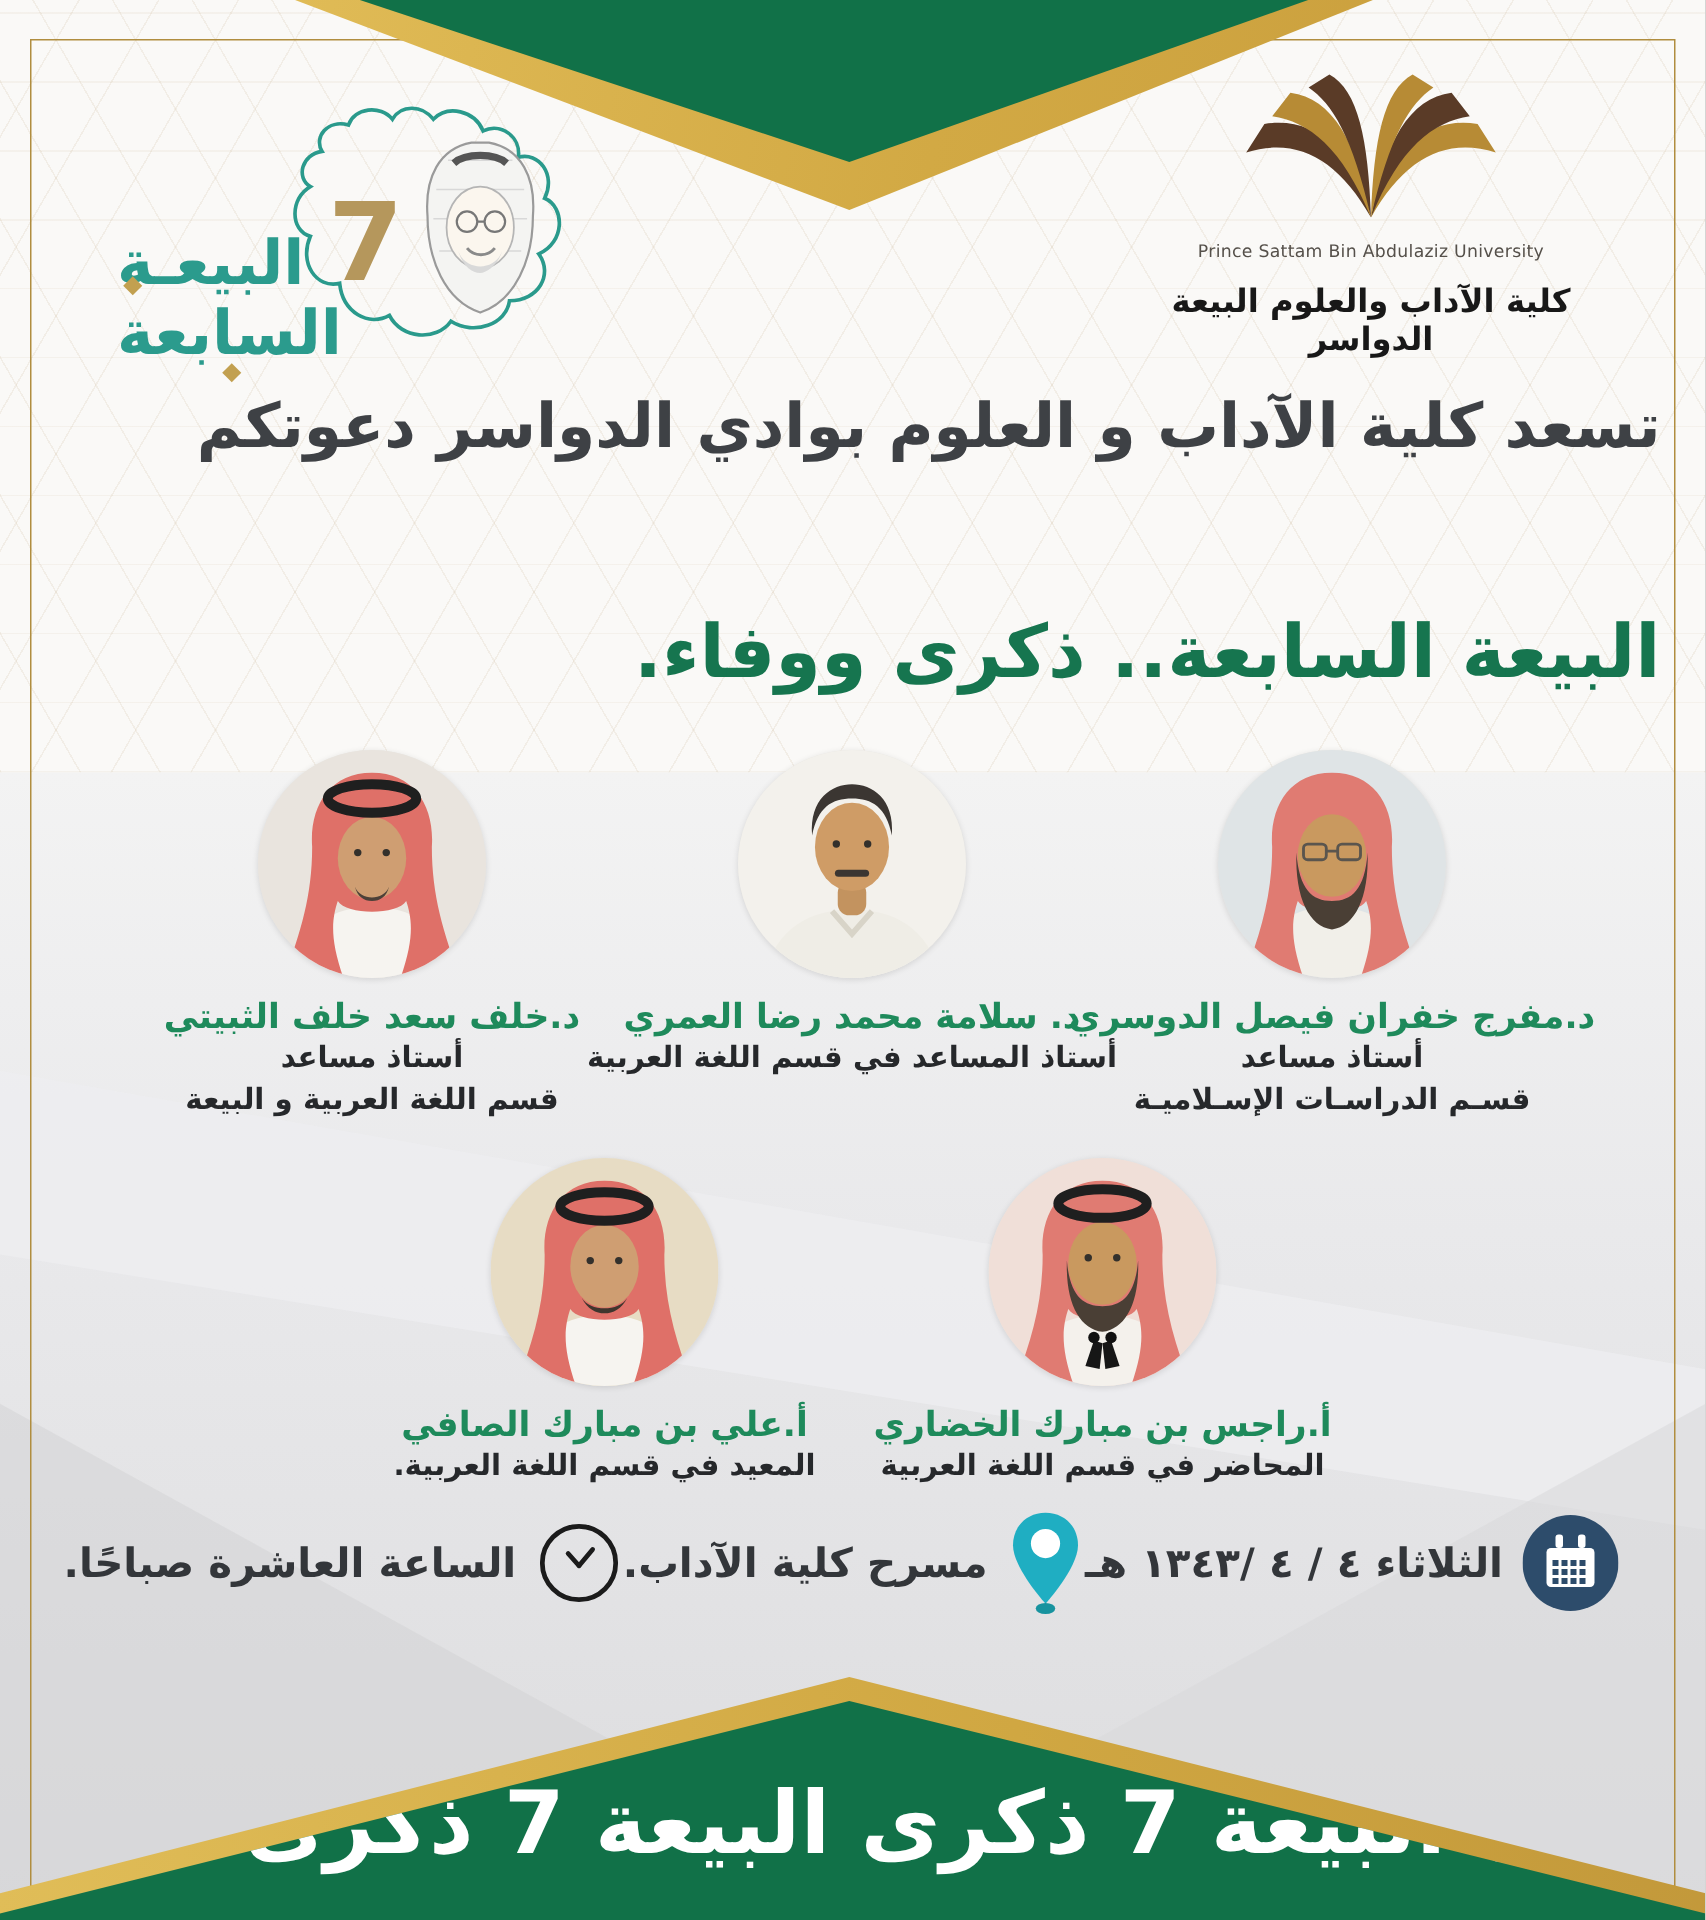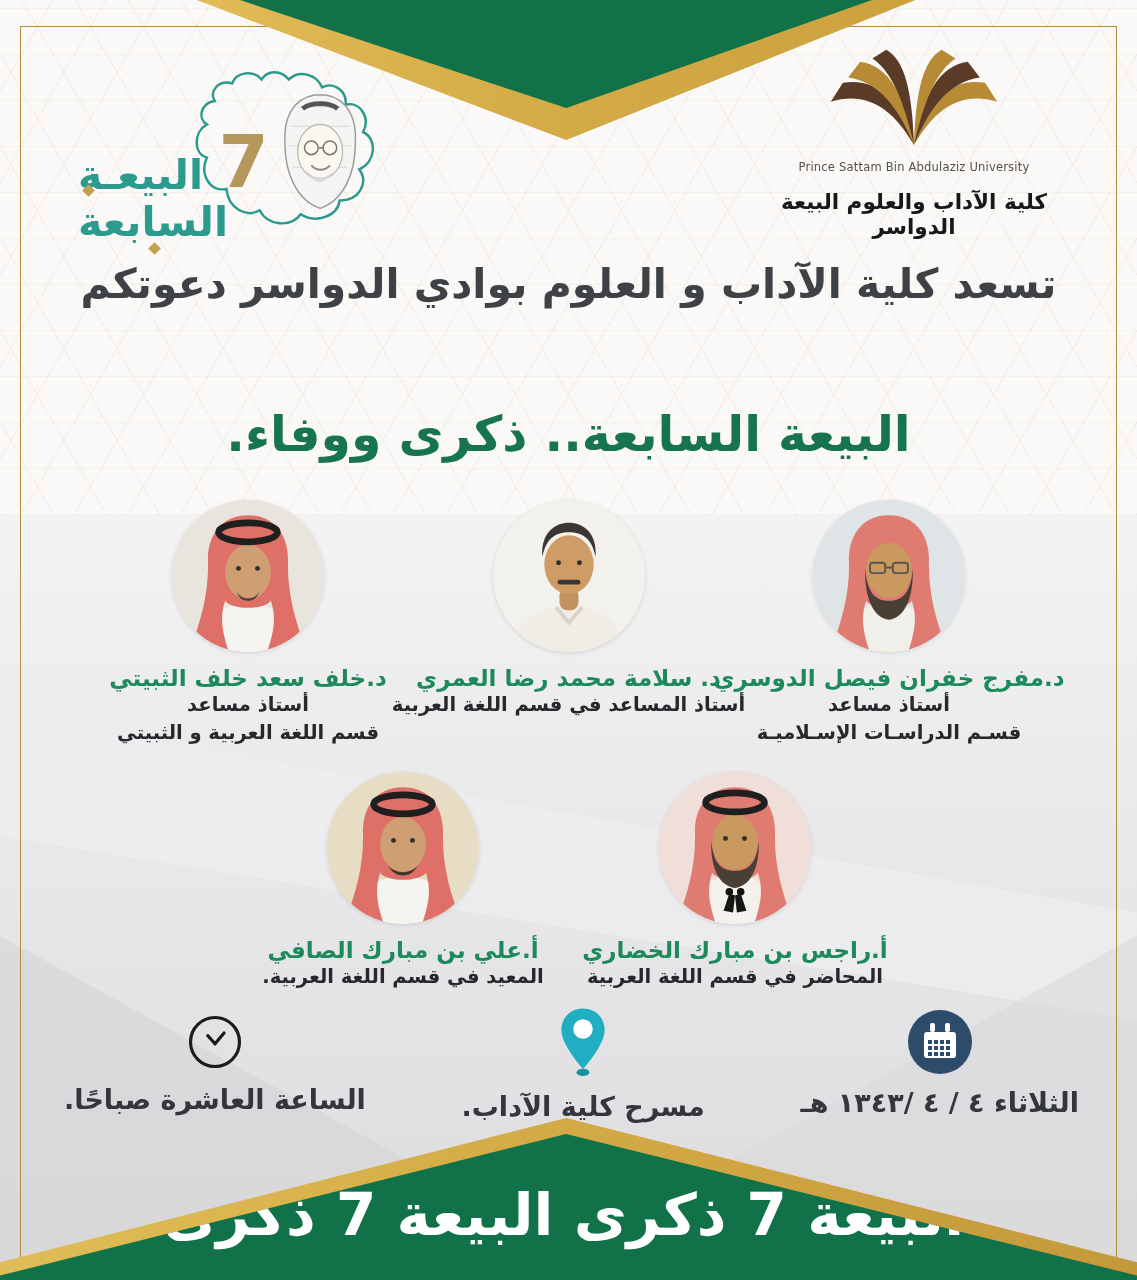--- a/index.html
+++ b/index.html
@@ -51,41 +51,41 @@
   .d1{left:84px;top:186px;}
   .d2{left:150px;top:244px;}
   
   .uni{position:absolute;right:58px;top:48px;width:330px;text-align:center;z-index:3;}
   .uni svg{width:212px;height:104px;}
   .uni-ar{color:#6b4226;font-weight:bold;font-size:17px;margin-top:0;}
   .uni-en{color:#55504a;font-size:11.5px;letter-spacing:.2px;margin-top:4px;}
   .uni-college{color:#181818;font-weight:bold;font-size:21.5px;margin-top:15px;direction:rtl;}
   
   .inv1,.inv2,.event-title{
-    position:absolute;left:30px;right:30px;text-align:center;direction:rtl;
+    position:absolute;left:30px;right:30px;direction:rtl;
     font-weight:bold;z-index:3;
   }
   .inv1{top:260px;font-size:41px;color:var(--charcoal,#3e4145);}
   .inv2{top:333px;font-size:37px;color:var(--charcoal,#3e4145);}
   .event-title{top:406px;font-size:49px;color:var(--green-title,#16754f);}
   
-  .row1{position:absolute;left:88px;right:88px;top:500px;display:flex;justify-content:space-between;z-index:3;}
+  .row1{position:absolute;left:88px;right:88px;top:500px;display:flex;z-index:3;}
   .row2{position:absolute;left:253px;width:632px;top:772px;display:flex;justify-content:space-between;z-index:3;gap:18px;}
   .speaker{width:320px;display:flex;flex-direction:column;align-items:center;}
   .row2 .speaker{width:300px;}
   .photo{width:152px;height:152px;border-radius:50%;overflow:hidden;background:#e8e6e2;box-shadow:0 1px 4px rgba(0,0,0,.12);}
   .photo svg{display:block;width:100%;height:100%;}
   .s-name{margin-top:13px;color:var(--green-name,#1e8a5b);font-weight:bold;font-size:23px;direction:rtl;white-space:nowrap;}
   .s-role,.s-dept{color:#26282b;font-weight:bold;font-size:19.5px;line-height:1.45;direction:rtl;white-space:nowrap;}
   
   .details{
     position:absolute;left:64px;right:58px;top:1006px;z-index:3;
     display:flex;justify-content:space-between;align-items:center;direction:rtl;
   }
-  .detail{display:flex;align-items:center;gap:13px;direction:rtl;flex-direction:column;}
+  .detail{display:flex;align-items:center;gap:13px;direction:rtl;}
   .detail-text{font-size:27px;font-weight:bold;color:#33363a;white-space:nowrap;}
   .ic-cal{width:64px;height:64px;}
   .ic-pin{width:52px;height:72px;}
   .ic-clock{width:58px;height:58px;}
   
   .band{position:absolute;left:0;right:0;top:1118px;height:162px;z-index:4;}
   .band-gold{
     position:absolute;inset:0;
     background:linear-gradient(80deg,#e0bd58 0%,#d0a742 60%,#c2983a 100%);
     clip-path:polygon(49.8% 0,100% 89%,100% 100%,0 100%,0 89%);
@@ -162,21 +162,21 @@
           <path d="M80 16 C50 16 36 40 38 68 C38 102 30 128 18 160 L60 160 C50 132 52 118 56 106 C62 116 98 116 104 106 C108 118 110 132 100 160 L142 160 C130 128 122 102 122 68 C124 40 110 16 80 16 Z" fill="#df7068"></path>
           <ellipse cx="80" cy="76" rx="24" ry="29" fill="#cf9e72"></ellipse>
           <ellipse cx="80" cy="34" rx="31" ry="10" fill="none" stroke="#1f1f1f" stroke-width="7"></ellipse>
           <circle cx="70" cy="72" r="2.6" fill="#33302c"></circle>
             <circle cx="90" cy="72" r="2.6" fill="#33302c"></circle>
           <path d="M68 96 C72 106 88 106 92 96 C90 103 86 106 80 106 C74 106 70 103 68 96Z" fill="#4c4038"></path>
         </svg>
       </div>
       <div class="s-name">د.خلف سعد خلف الثبيتي</div>
       <div class="s-role">أستاذ مساعد</div>
-      <div class="s-dept">قسم اللغة العربية و الثبيتي</div>
+      <div class="s-dept">قسم اللغة العربية و البيعة</div>
     </div>
     <div class="speaker">
       <div class="photo">
         <svg viewBox="0 0 160 160">
           <rect width="160" height="160" fill="#f3f1ec"></rect>
           <path d="M18 160 C26 124 52 112 80 112 C108 112 134 124 142 160 Z" fill="#efede6"></path>
           <path d="M66 113 L80 129 L94 113" stroke="#d8d4c8" fill="none" stroke-width="4"></path>
           <rect x="70" y="92" width="20" height="24" rx="8" fill="#c3935f"></rect>
           <ellipse cx="80" cy="68" rx="26" ry="31" fill="#cf9c66"></ellipse>
           <path d="M52 60 C50 34 66 24 80 24 C94 24 110 34 108 60 C104 40 94 34 80 34 C66 34 56 40 52 60Z" fill="#3b3632"></path>

